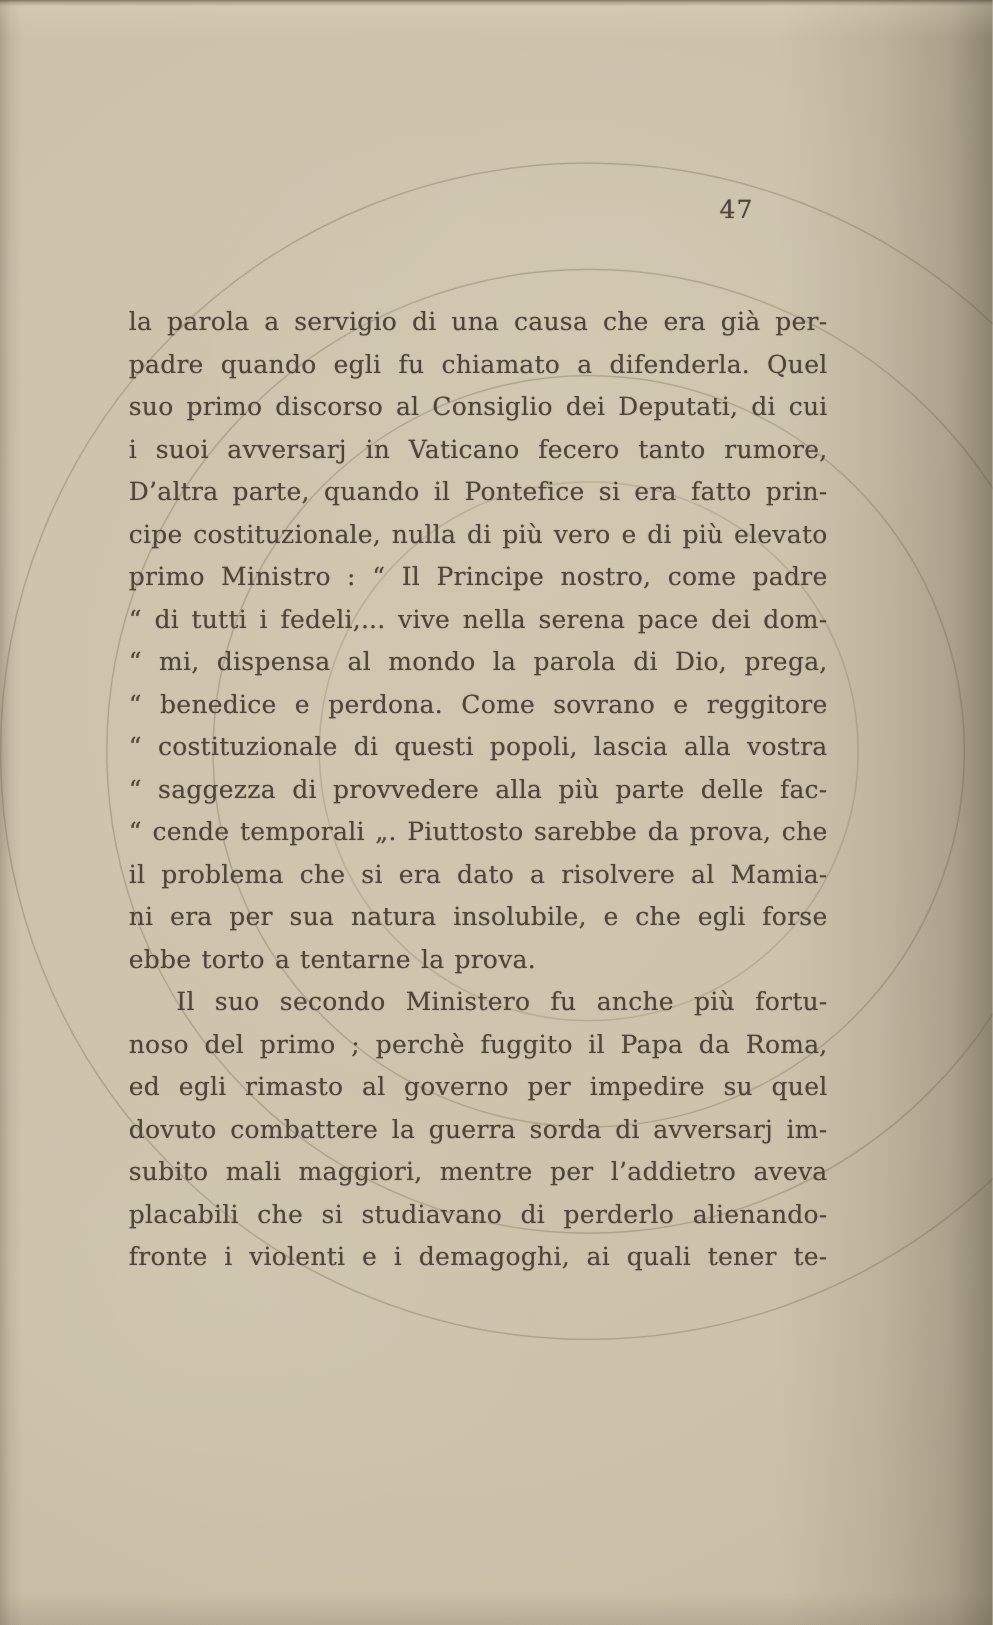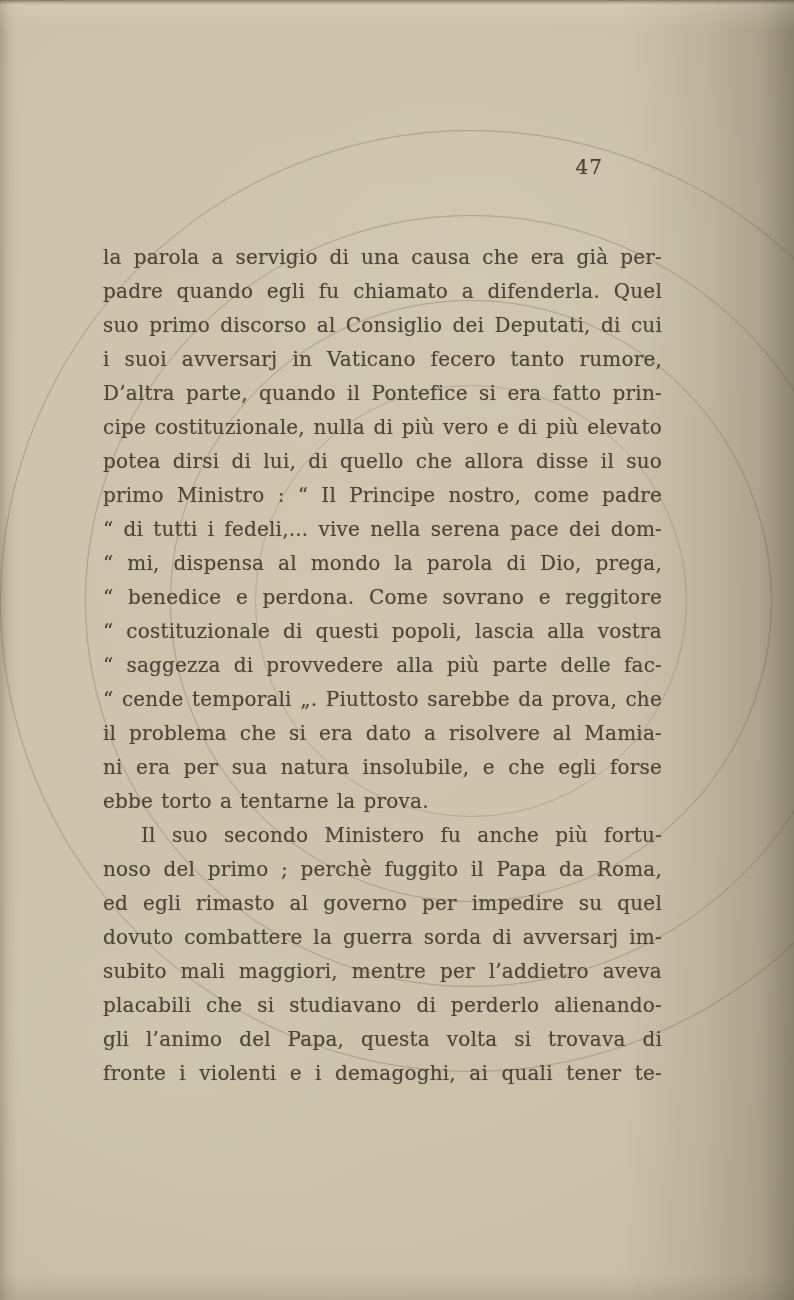--- a/index.html
+++ b/index.html
@@ -96,33 +96,31 @@
 
   <div class="page-number">47</div>
 
   <div class="text-block" id="text-block">
       <div class="line">la parola a servigio di una causa che era già per-</div>
       <div class="line">padre quando egli fu chiamato a difenderla. Quel</div>
       <div class="line">suo primo discorso al Consiglio dei Deputati, di cui</div>
       <div class="line">i suoi avversarj in Vaticano fecero tanto rumore,</div>
       <div class="line">D’altra parte, quando il Pontefice si era fatto prin-</div>
       <div class="line">cipe costituzionale, nulla di più vero e di più elevato</div>
-      <div class="line">potea dirsi di lui, di quello che allora disse il suo</div>
       <div class="line">primo Ministro : “ Il Principe nostro, come padre</div>
       <div class="line">“ di tutti i fedeli,... vive nella serena pace dei dom-</div>
       <div class="line">“ mi, dispensa al mondo la parola di Dio, prega,</div>
       <div class="line">“ benedice e perdona. Come sovrano e reggitore</div>
       <div class="line">“ costituzionale di questi popoli, lascia alla vostra</div>
       <div class="line">“ saggezza di provvedere alla più parte delle fac-</div>
       <div class="line">“ cende temporali „. Piuttosto sarebbe da prova, che</div>
       <div class="line">il problema che si era dato a risolvere al Mamia-</div>
       <div class="line">ni era per sua natura insolubile, e che egli forse</div>
       <div class="line no-justify">ebbe torto a tentarne la prova.</div>
       <div class="line indent">Il suo secondo Ministero fu anche più fortu-</div>
       <div class="line">noso del primo ; perchè fuggito il Papa da Roma,</div>
       <div class="line">ed egli rimasto al governo per impedire su quel</div>
       <div class="line">dovuto combattere la guerra sorda di avversarj im-</div>
       <div class="line">subito mali maggiori, mentre per l’addietro aveva</div>
       <div class="line">placabili che si studiavano di perderlo alienando-</div>
-      <div class="line">gli l’animo del Papa, questa volta si trovava di</div>
       <div class="line">fronte i violenti e i demagoghi, ai quali tener te-</div>
     </div>
 </div>
 
 </body></html>

